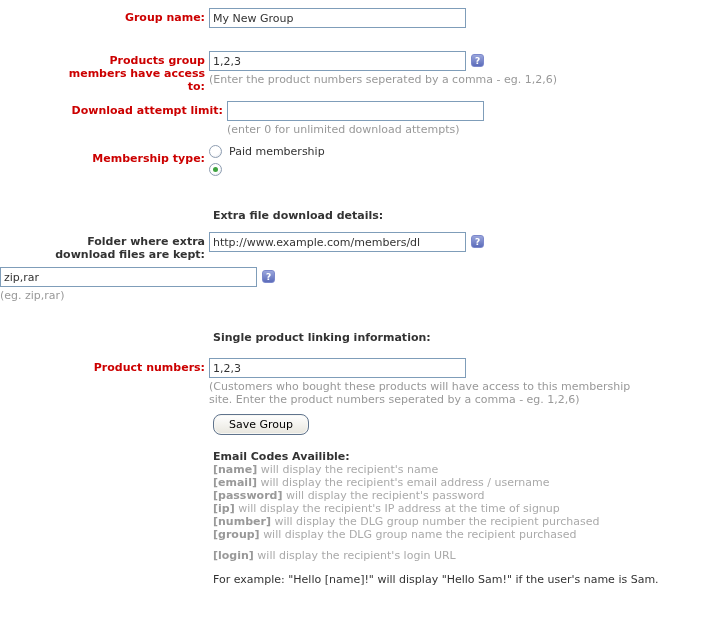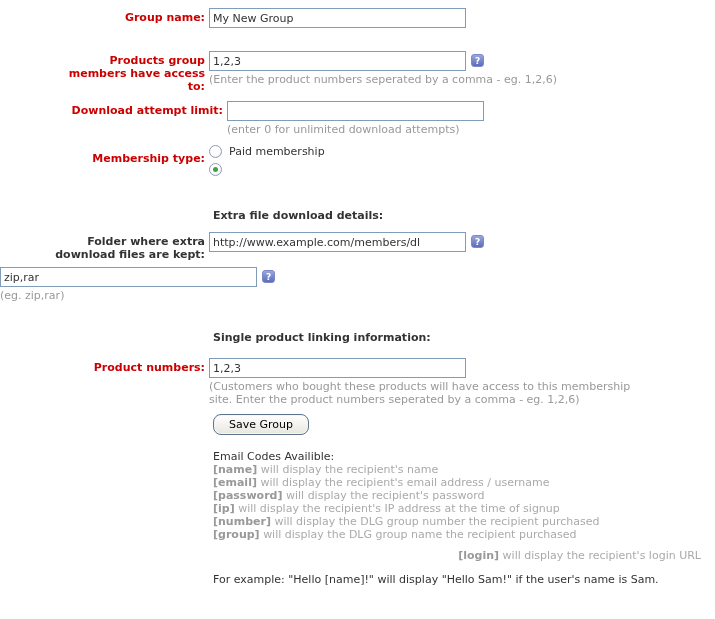--- a/index.html
+++ b/index.html
@@ -68,24 +68,24 @@
     font-family: "DejaVu Sans", "Liberation Sans", sans-serif;
     font-size: 11px; color: #000000;
     padding: 3px 15px;
     border: 1px solid #5f738c; border-radius: 8px;
     background: linear-gradient(#ffffff, #e8e6de);
     box-shadow: inset 0 0 0 1px #f6f6f3;
     cursor: pointer;
   }
 
   .email-codes { margin-left: 213px; margin-top: 15px; width: 488px; }
-  .email-codes .ec-heading { font-weight: normal; color: #333333; line-height: 13px; }
+  .email-codes .ec-heading { font-weight: bold; color: #333333; line-height: 13px; }
   .ec-line { line-height: 13px; color: #aaaaaa; }
   .ec-line .code { font-weight: bold; color: #999999; }
-  .ec-login { margin-top: 8px; text-align: right; }
+  .ec-login { margin-top: 8px; }
   .ec-example { margin-top: 11px; color: #333333; line-height: 13px; max-width: 472px; }
 </style>
 </head>
 <body>
 
 <div>
 
 
   <div class="row" id="row-group-name">
     <div class="lbl red">Group name:</div>

